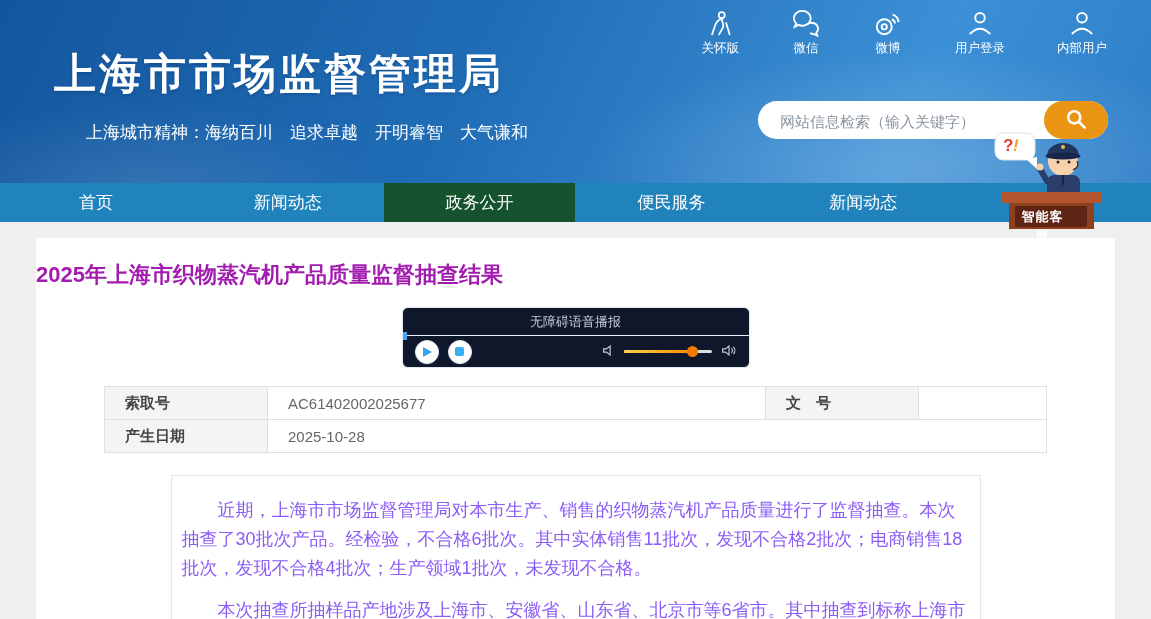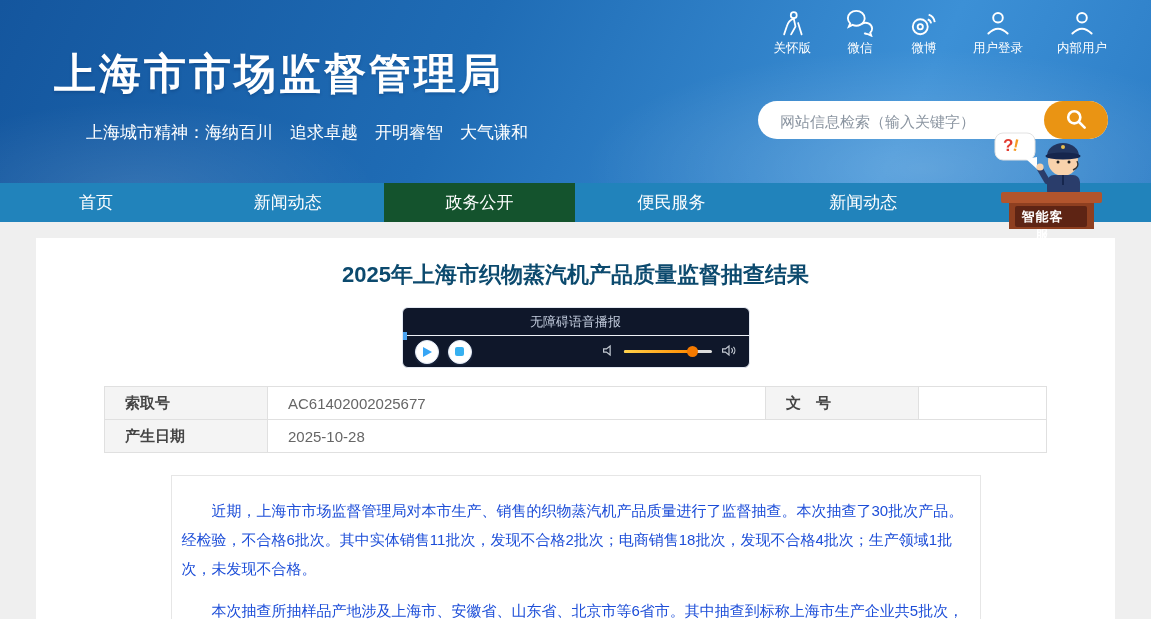--- a/index.html
+++ b/index.html
@@ -9,21 +9,21 @@
     font-family:"Liberation Sans","DejaVu Sans",sans-serif;
   }
   
   .header{
     position:relative;height:183px;
     background:
       radial-gradient(ellipse 480px 170px at 80% 92%, rgba(255,255,255,0.20), transparent 70%),
       radial-gradient(ellipse 340px 130px at 12% 105%, rgba(255,255,255,0.12), transparent 70%),
       linear-gradient(115deg,#14569e 0%,#1f6cb5 40%,#3c90d6 78%,#2d7ec7 100%);
   }
-  .quick-links{position:absolute;top:7px;right:44px;display:flex;gap:34px;}
+  .quick-links{position:absolute;top:7px;right:44px;display:flex;gap:52px;}
   .ql-item{display:flex;flex-direction:column;align-items:center;cursor:pointer;}
   .ql-icon{height:30px;display:flex;align-items:flex-end;justify-content:center;}
   .ql-label{margin-top:3px;font-size:12.5px;color:#fff;white-space:nowrap;}
   .site-title{
     position:absolute;left:54px;top:46px;font-size:42px;font-weight:bold;color:#fff;
     letter-spacing:3px;text-shadow:0 2px 3px rgba(0,40,90,.25);white-space:nowrap;
   }
   .slogan{position:absolute;left:86px;top:121px;font-size:17px;color:#fff;white-space:nowrap;}
   .search-bar{position:absolute;top:101px;right:43px;width:350px;height:38px;background:#fff;border-radius:19px;}
   .search-input{
@@ -47,21 +47,21 @@
   .mascot svg{position:absolute;left:0;top:0;}
   .bubble-text{position:absolute;left:10px;top:6px;font-size:17px;font-weight:bold;line-height:1;}
   .bubble-q{color:#e23b30;}
   .bubble-ex{color:#f59a23;display:inline-block;transform:rotate(12deg);}
   .plaque-text{
     position:absolute;left:22px;top:77px;width:55px;text-align:center;
     color:#fff;font-size:13px;font-weight:bold;letter-spacing:1px;
   }
   
   .card{width:1079px;margin:16px auto 0;background:#fff;height:400px;}
-  .article-title{padding-top:22px;text-align:center;font-size:22px;font-weight:bold;color:#0c4a6e;}
+  .article-title{padding-top:22px;font-size:22px;font-weight:bold;color:#a21caf;}
   
   .audio-box{width:346px;margin:17px auto 0;border:1px solid #e4e9f2;border-radius:6px;background:#0f172a;position:relative;}
   .audio-top{height:27px;line-height:27px;text-align:center;color:#c5cedf;font-size:13px;border-bottom:1px solid #edf0f6;}
   .audio-nub{position:absolute;left:0;top:24px;width:4px;height:8px;background:#4aa3f0;}
   .audio-controls{height:31px;display:flex;align-items:center;padding:0 12px;}
   .btn-circle{
     width:24px;height:24px;border:1px solid #e2eaf6;border-radius:50%;background:#fff;
     display:flex;align-items:center;justify-content:center;
     box-shadow:0 1px 3px rgba(100,140,200,.18);cursor:pointer;margin-right:9px;padding:0;
   }
@@ -72,21 +72,21 @@
   .vol-fill{position:absolute;left:0;top:0;height:3px;width:78%;background:linear-gradient(90deg,#ffd24a,#ff8a00);border-radius:2px;}
   .vol-thumb{position:absolute;left:calc(78% - 5px);top:-4px;width:11px;height:11px;background:#f57a00;border-radius:50%;}
   
   .meta-table{width:810px;margin:18px auto 0;border-collapse:collapse;font-size:15px;table-layout:fixed;}
   .meta-table td{border:1px solid #e0e0e0;height:32px;padding:0 12px 0 20px;}
   .label-cell{background:#f4f4f4;color:#444;font-weight:bold;}
   .value-cell{color:#666;}
   .c1{width:130px;} .c2{width:465px;} .c3{width:120px;} .c4{width:95px;}
   
   .content-box{width:788px;margin:22px auto 0;border:1px solid #e6e6e6;padding:20px 10px 30px;}
-  .content-box p{margin:0 0 13px;text-indent:2em;font-size:15px;line-height:29px;color:#1d4ed8;}
+  .content-box p{margin:0 0 13px;text-indent:2em;font-size:18px;line-height:29px;color:#8b5cf6;}
 </style>
 </head>
 <body>
 
 <div class="header">
 
   <div class="quick-links">
     <div class="ql-item">
       <span class="ql-icon">
         <svg width="28" height="28" viewBox="0 0 32 32" fill="none" stroke="#fff" stroke-width="2" stroke-linecap="round" stroke-linejoin="round">

